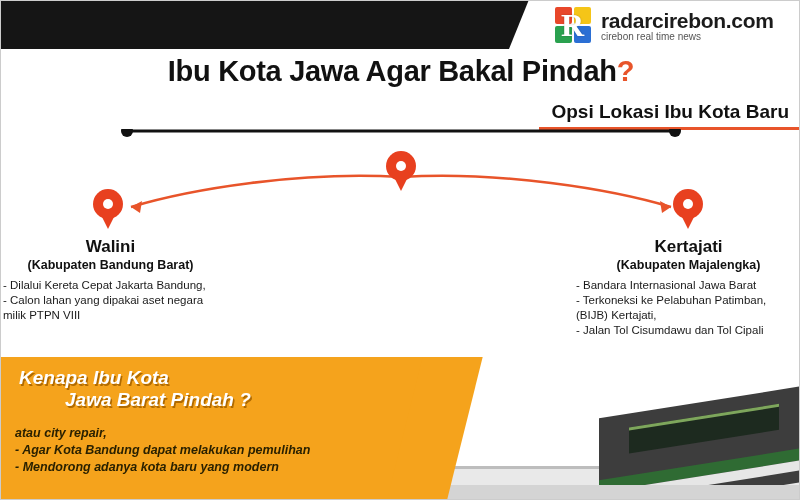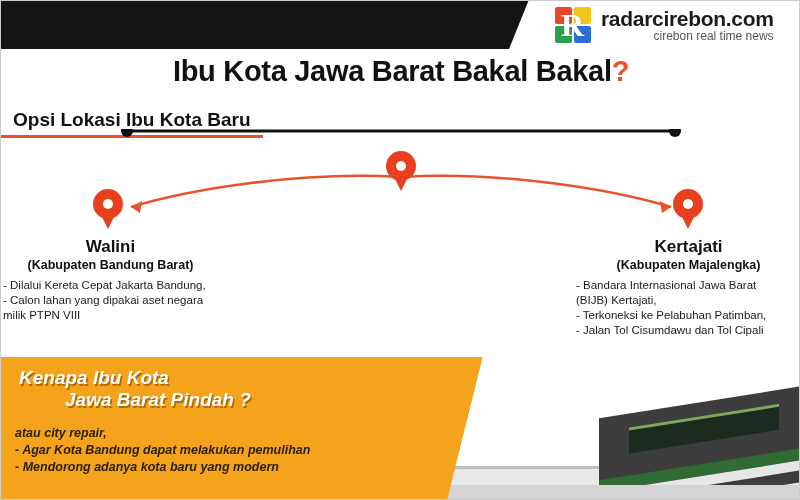--- a/index.html
+++ b/index.html
@@ -51,33 +51,33 @@
     line-height: 34px;
     z-index: 3;
     text-shadow: 0 0 2px rgba(0,0,0,.25);
   }
   .brand-text { margin-left: 6px; }
   .brand-title {
     font-size: 21px; font-weight: bold; color: #1b1b1b; letter-spacing: -.3px;
     font-family: "Liberation Sans", sans-serif;
   }
   .brand-sub {
-    font-size: 12px; color: #555; text-align: right; margin-top: -2px;
+    font-size: 10px; color: #555; text-align: left; margin-top: -2px;
   }
 
   
   .headline {
     position: absolute; left: 0; top: 54px; width: 800px;
     text-align: center;
     font-size: 29px; font-weight: bold; color: #111;
     letter-spacing: -.3px;
   }
   .headline .qmark { color: #e8542a; }
   .subhead-wrap {
-    position: absolute; left: 0; top: 108px; width: 800px; text-align: left;
+    position: absolute; left: 0; top: 100px; width: 800px; text-align: right;
   }
   .subhead {
     display: inline-block;
     font-size: 19px; font-weight: bold; color: #111;
     border-bottom: 3px solid #e8542a;
     padding: 0 12px 4px 12px;
   }
 
   
   .diagram { position: absolute; left: 0; top: 128px; width: 800px; height: 230px; }
@@ -235,21 +235,21 @@
         <div class="rmark">R</div>
       </div>
       <div class="brand-text">
         <div class="brand-title">radarcirebon.com</div>
         <div class="brand-sub">cirebon real time news</div>
       </div>
     </div>
   </div>
 
   <div class="headline">
-    <span>Ibu Kota Jawa Barat Bakal Bakal</span><span class="qmark">?</span>
+    <span>Ibu Kota Jawa Agar Bakal Pindah</span><span class="qmark">?</span>
   </div>
   <div class="subhead-wrap">
     <div class="subhead">Opsi Lokasi Ibu Kota Baru</div>
   </div>
 
   <div class="diagram">
     <svg width="800" height="230">
 
       <line x1="126" y1="2" x2="674" y2="2" stroke="#111111" stroke-width="3"></line>
       <circle cx="126" cy="2" r="6" fill="#111111"></circle>
@@ -285,22 +285,22 @@
     <div class="pin" style="left:672px; top:60px;">
       <div class="head"></div>
         <div class="hole"></div>
         <div class="tail"></div>
     </div>
     <div class="node" style="left:575px; top:108px; width:225px;">
       <div class="node-title">Kertajati</div>
       <div class="node-sub">(Kabupaten Majalengka)</div>
       <div class="node-list">
         <div>- Bandara Internasional Jawa Barat</div>
+        <div>- Terkoneksi ke Pelabuhan Patimban,</div>
         <div>   (BIJB) Kertajati,</div>
-        <div>- Terkoneksi ke Pelabuhan Patimban,</div>
         <div>- Jalan Tol Cisumdawu dan Tol Cipali</div>
       </div>
     </div>
   </div>
 
   <div class="train-area">
     <div class="ground"></div>
     <div class="ground-line"></div>
     <div class="coach">
       <div class="win"></div>

